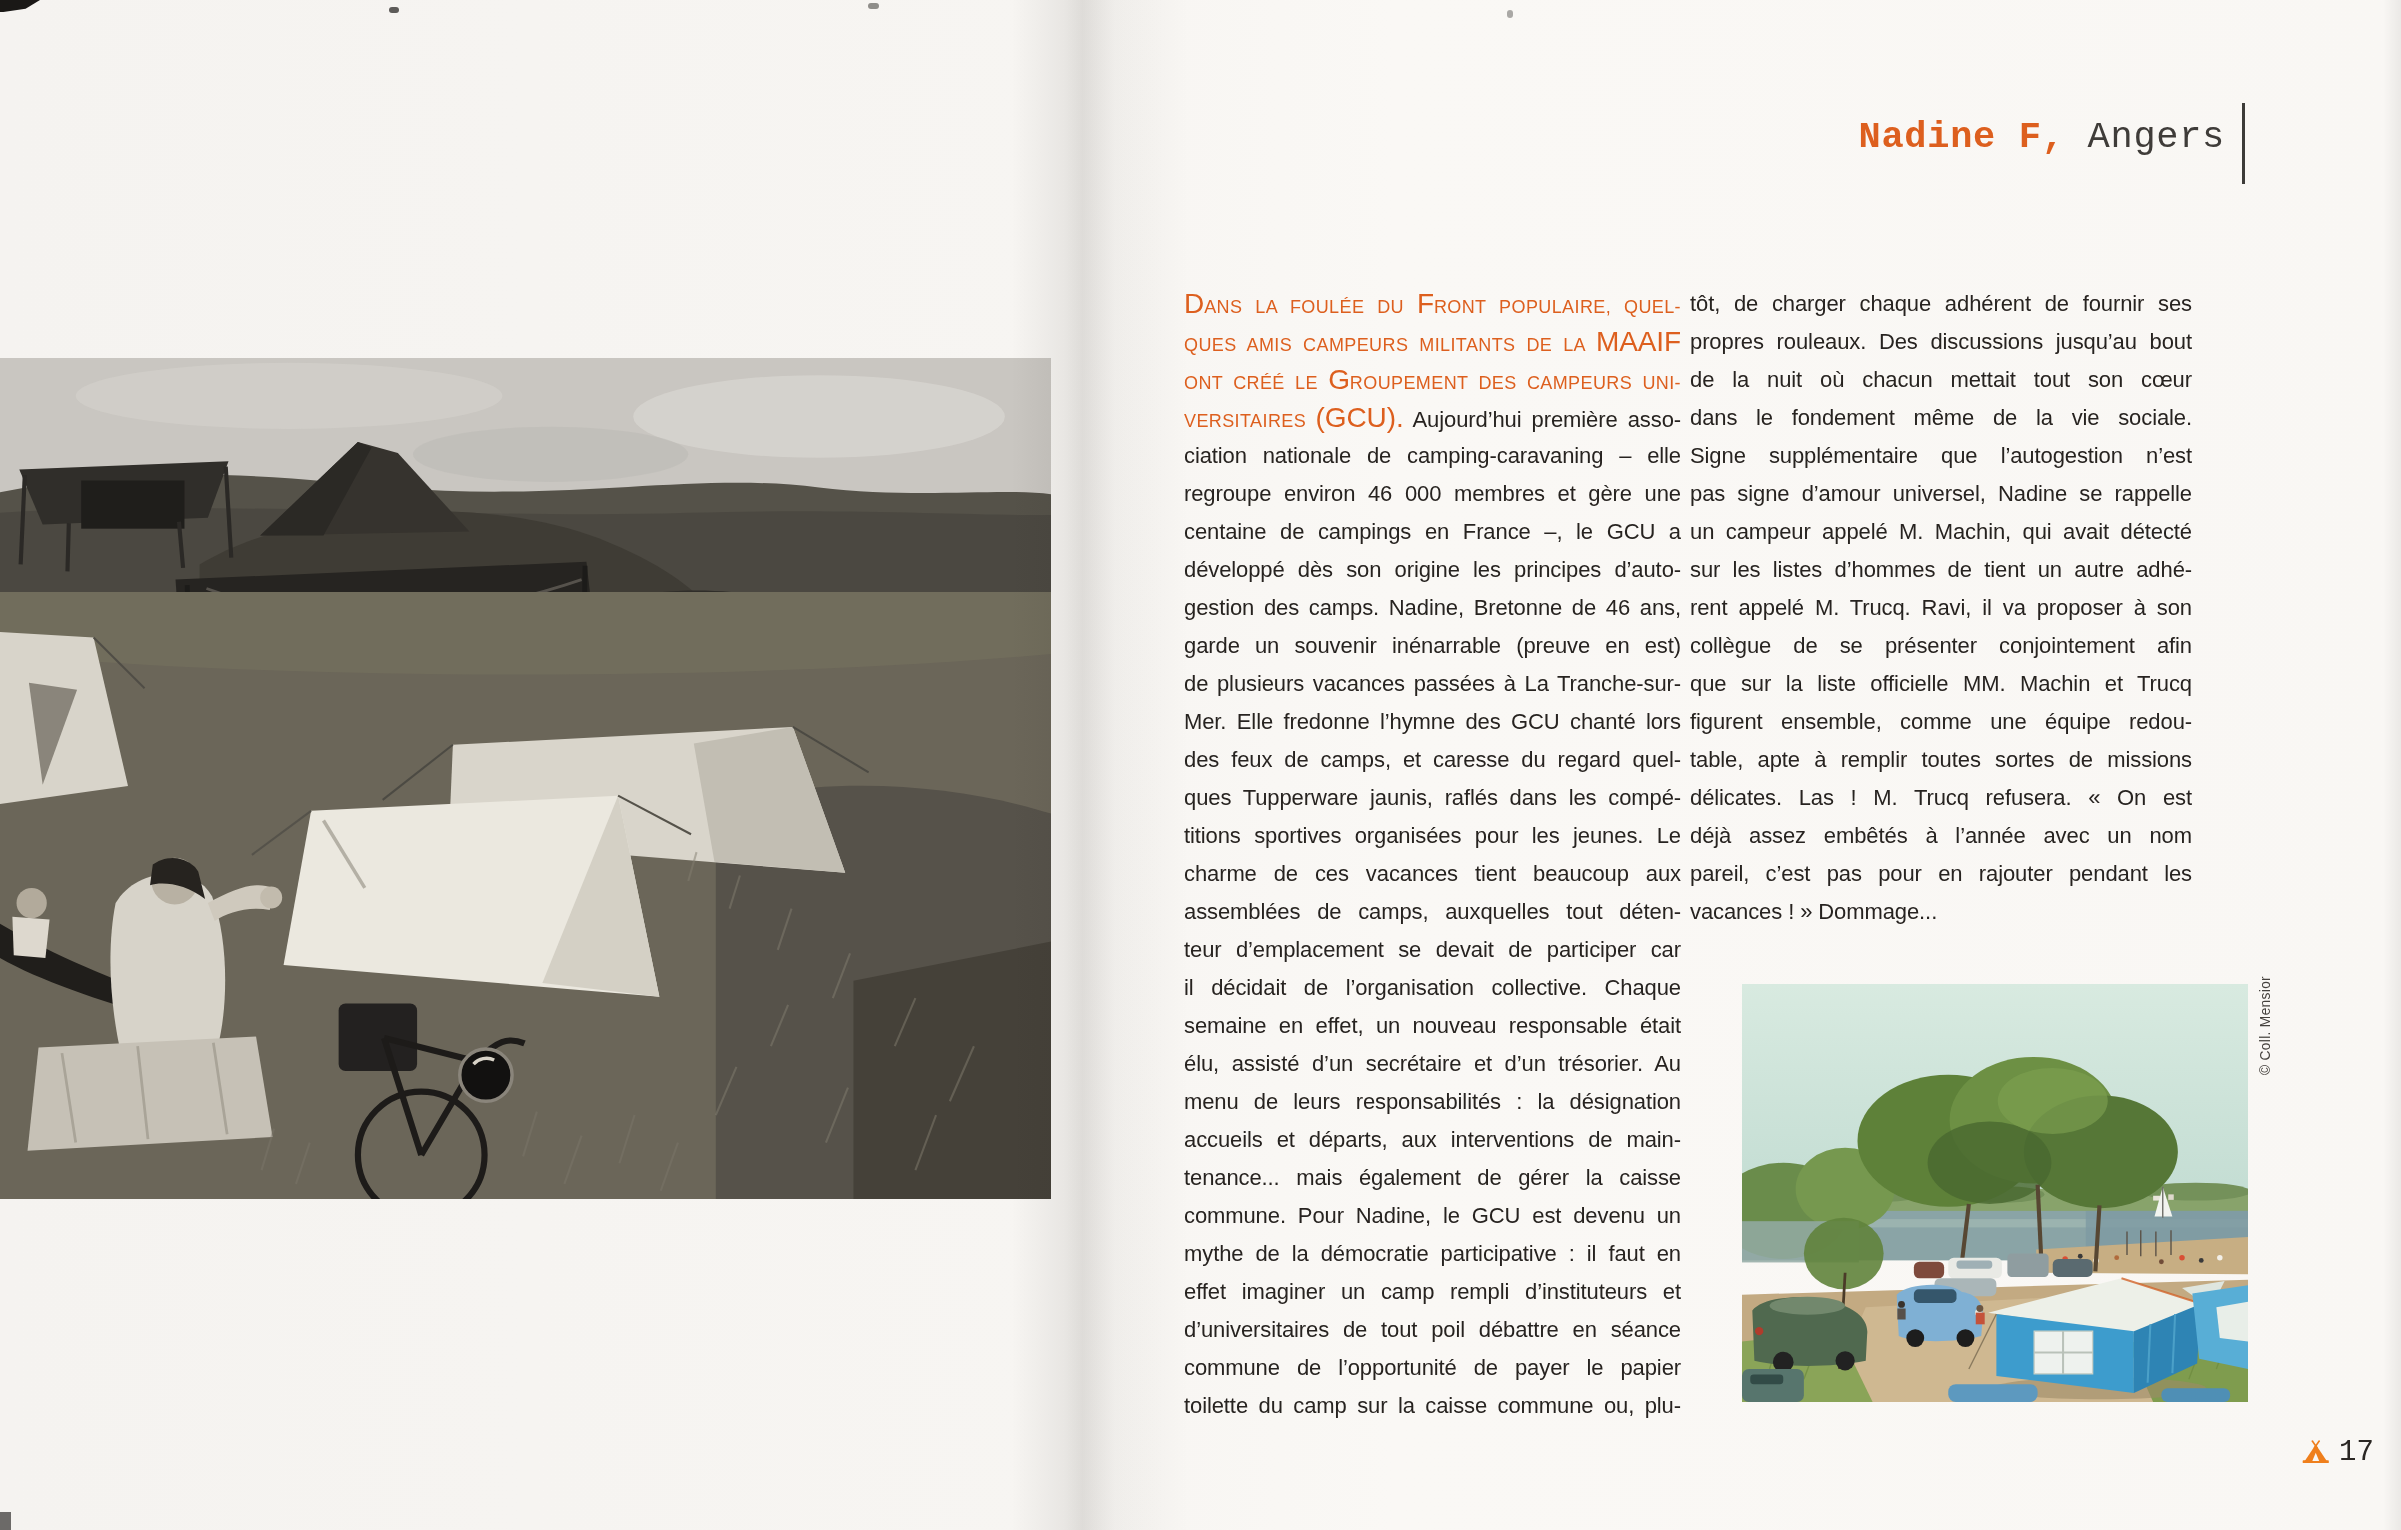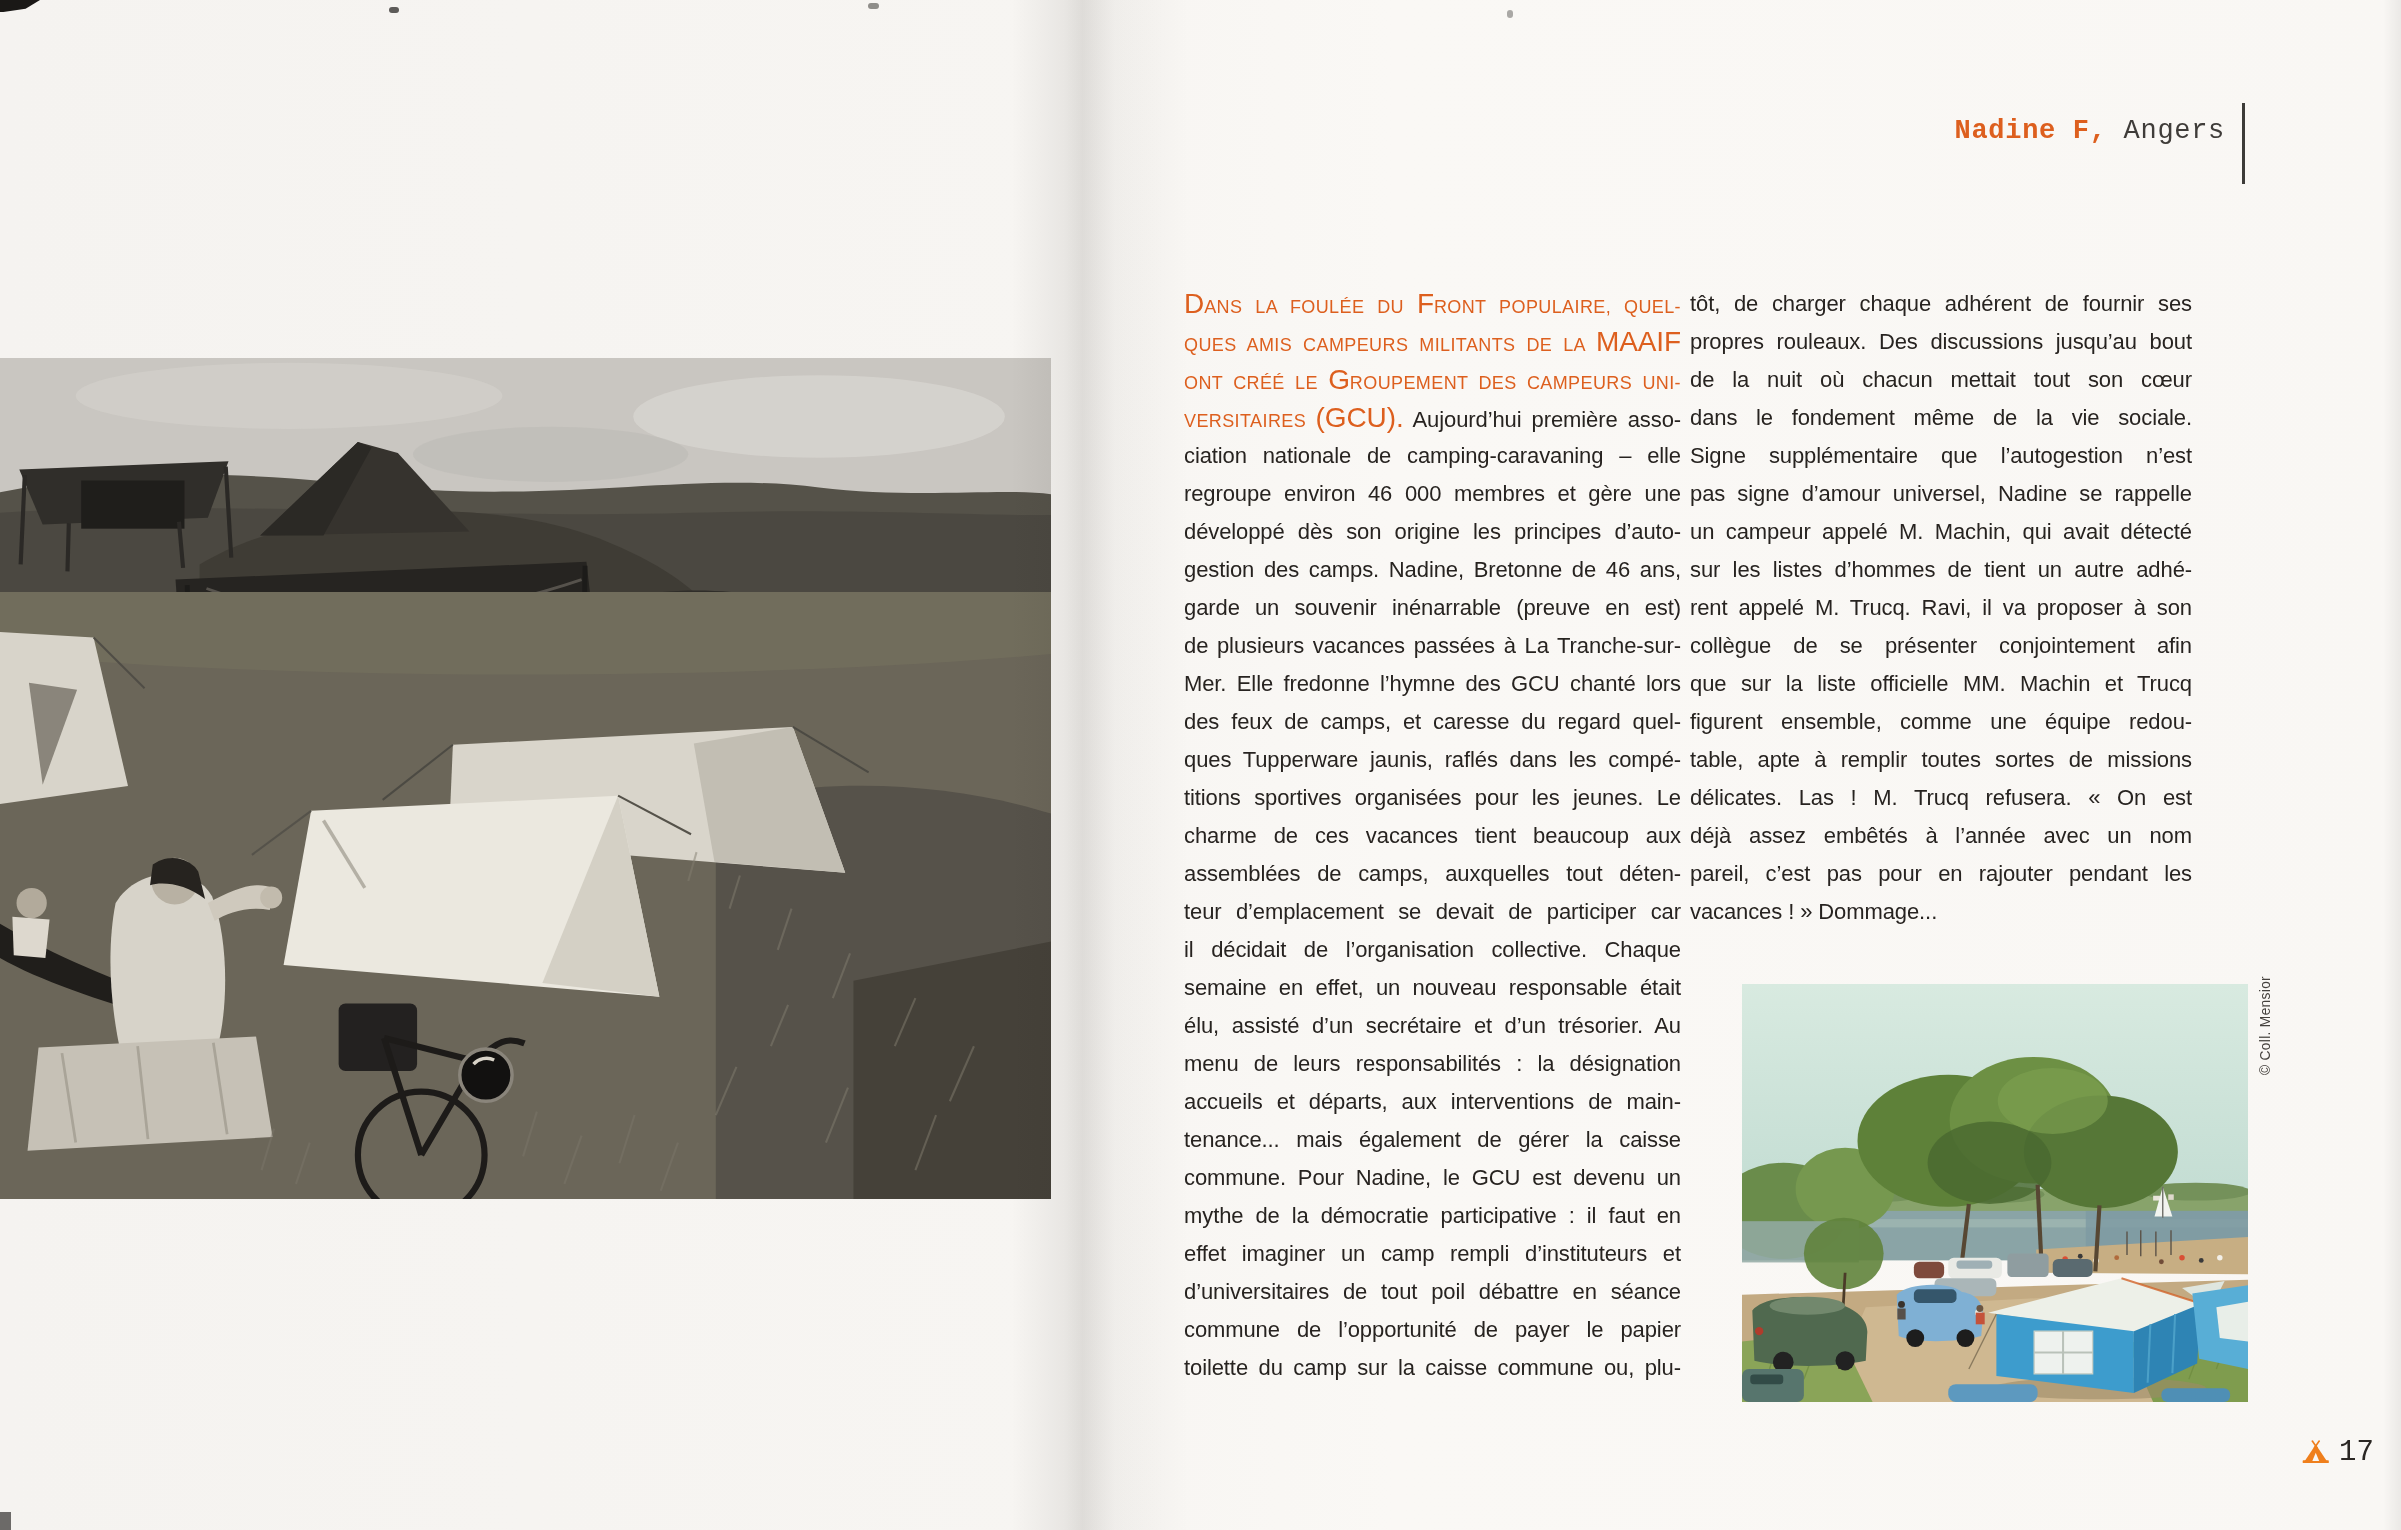--- a/index.html
+++ b/index.html
@@ -7,21 +7,21 @@
     position:relative;width:2401px;height:1530px;overflow:hidden;
     background:linear-gradient(90deg,#f5f3f0 0%,#f7f5f2 44%,#faf8f5 58%,#f9f7f4 100%);
     font-family:"Liberation Sans",sans-serif;color:var(--text,#272320);
   }
   .bw-photo{position:absolute;left:0;top:358px;width:1051px;height:841px;}
   .gutter{position:absolute;left:1011px;top:0;width:179px;height:1530px;
     background:linear-gradient(90deg,rgba(40,35,30,0) 0%,rgba(40,35,30,0.07) 30%,rgba(40,35,30,0.12) 40%,rgba(40,35,30,0.04) 58%,rgba(40,35,30,0) 100%);}
   .edge-right{position:absolute;right:0;top:0;width:18px;height:1530px;
     background:linear-gradient(90deg,rgba(0,0,0,0) 0%,rgba(0,0,0,0.06) 100%);}
   .header{position:absolute;top:116px;right:176px;white-space:nowrap;
-    font-family:"Liberation Mono",monospace;font-size:27px;letter-spacing:0.7px;}
+    font-family:"Liberation Mono",monospace;font-size:37px;letter-spacing:0.7px;}
   .header .author{color:var(--accent,#dd5f1e);font-weight:bold;}
   .header .city{color:#3f3c39;}
   .header-rule{position:absolute;left:2242px;top:103px;width:2.8px;height:81px;background:#3d3b38;}
   .col{position:absolute;top:241px;margin-top:44px;}
   .col-a{left:1184px;width:497px;}
   .col-b{left:1690px;width:502px;}
   .tline{height:38px;line-height:38px;font-size:22px;letter-spacing:-0.1px;
     text-align:justify;text-align-last:justify;color:var(--text,#272320);}
   .tline.plain{text-align-last:left;}
   .seg-sc{font-size:18px;letter-spacing:0.4px;color:var(--accent,#dd5f1e);}
@@ -153,20 +153,21 @@
   <div class="col col-a">
     <div id="lead">
         <div class="tline"><span class="seg-cap">D</span><span class="seg-sc">ANS LA FOULÉE DU </span><span class="seg-cap">F</span><span class="seg-sc">RONT POPULAIRE, QUEL-</span></div>
         <div class="tline"><span class="seg-sc">QUES AMIS CAMPEURS MILITANTS DE LA </span><span class="seg-cap">MAAIF</span></div>
         <div class="tline"><span class="seg-sc">ONT CRÉÉ LE </span><span class="seg-cap">G</span><span class="seg-sc">ROUPEMENT DES CAMPEURS UNI-</span></div>
         <div class="tline"><span class="seg-sc">VERSITAIRES </span><span class="seg-cap">(GCU).</span><span class="seg-body"> Aujourd’hui première asso-</span></div>
       </div>
     <div>
         <div class="tline">ciation nationale de camping-caravaning – elle</div>
         <div class="tline">regroupe environ 46 000 membres et gère une</div>
+        <div class="tline">centaine de campings en France –, le GCU a</div>
         <div class="tline">développé dès son origine les principes d’auto-</div>
         <div class="tline">gestion des camps. Nadine, Bretonne de 46 ans,</div>
         <div class="tline">garde un souvenir inénarrable (preuve en est)</div>
         <div class="tline">de plusieurs vacances passées à La Tranche-sur-</div>
         <div class="tline">Mer. Elle fredonne l’hymne des GCU chanté lors</div>
         <div class="tline">des feux de camps, et caresse du regard quel-</div>
         <div class="tline">ques Tupperware jaunis, raflés dans les compé-</div>
         <div class="tline">titions sportives organisées pour les jeunes. Le</div>
         <div class="tline">charme de ces vacances tient beaucoup aux</div>
         <div class="tline">assemblées de camps, auxquelles tout déten-</div>

